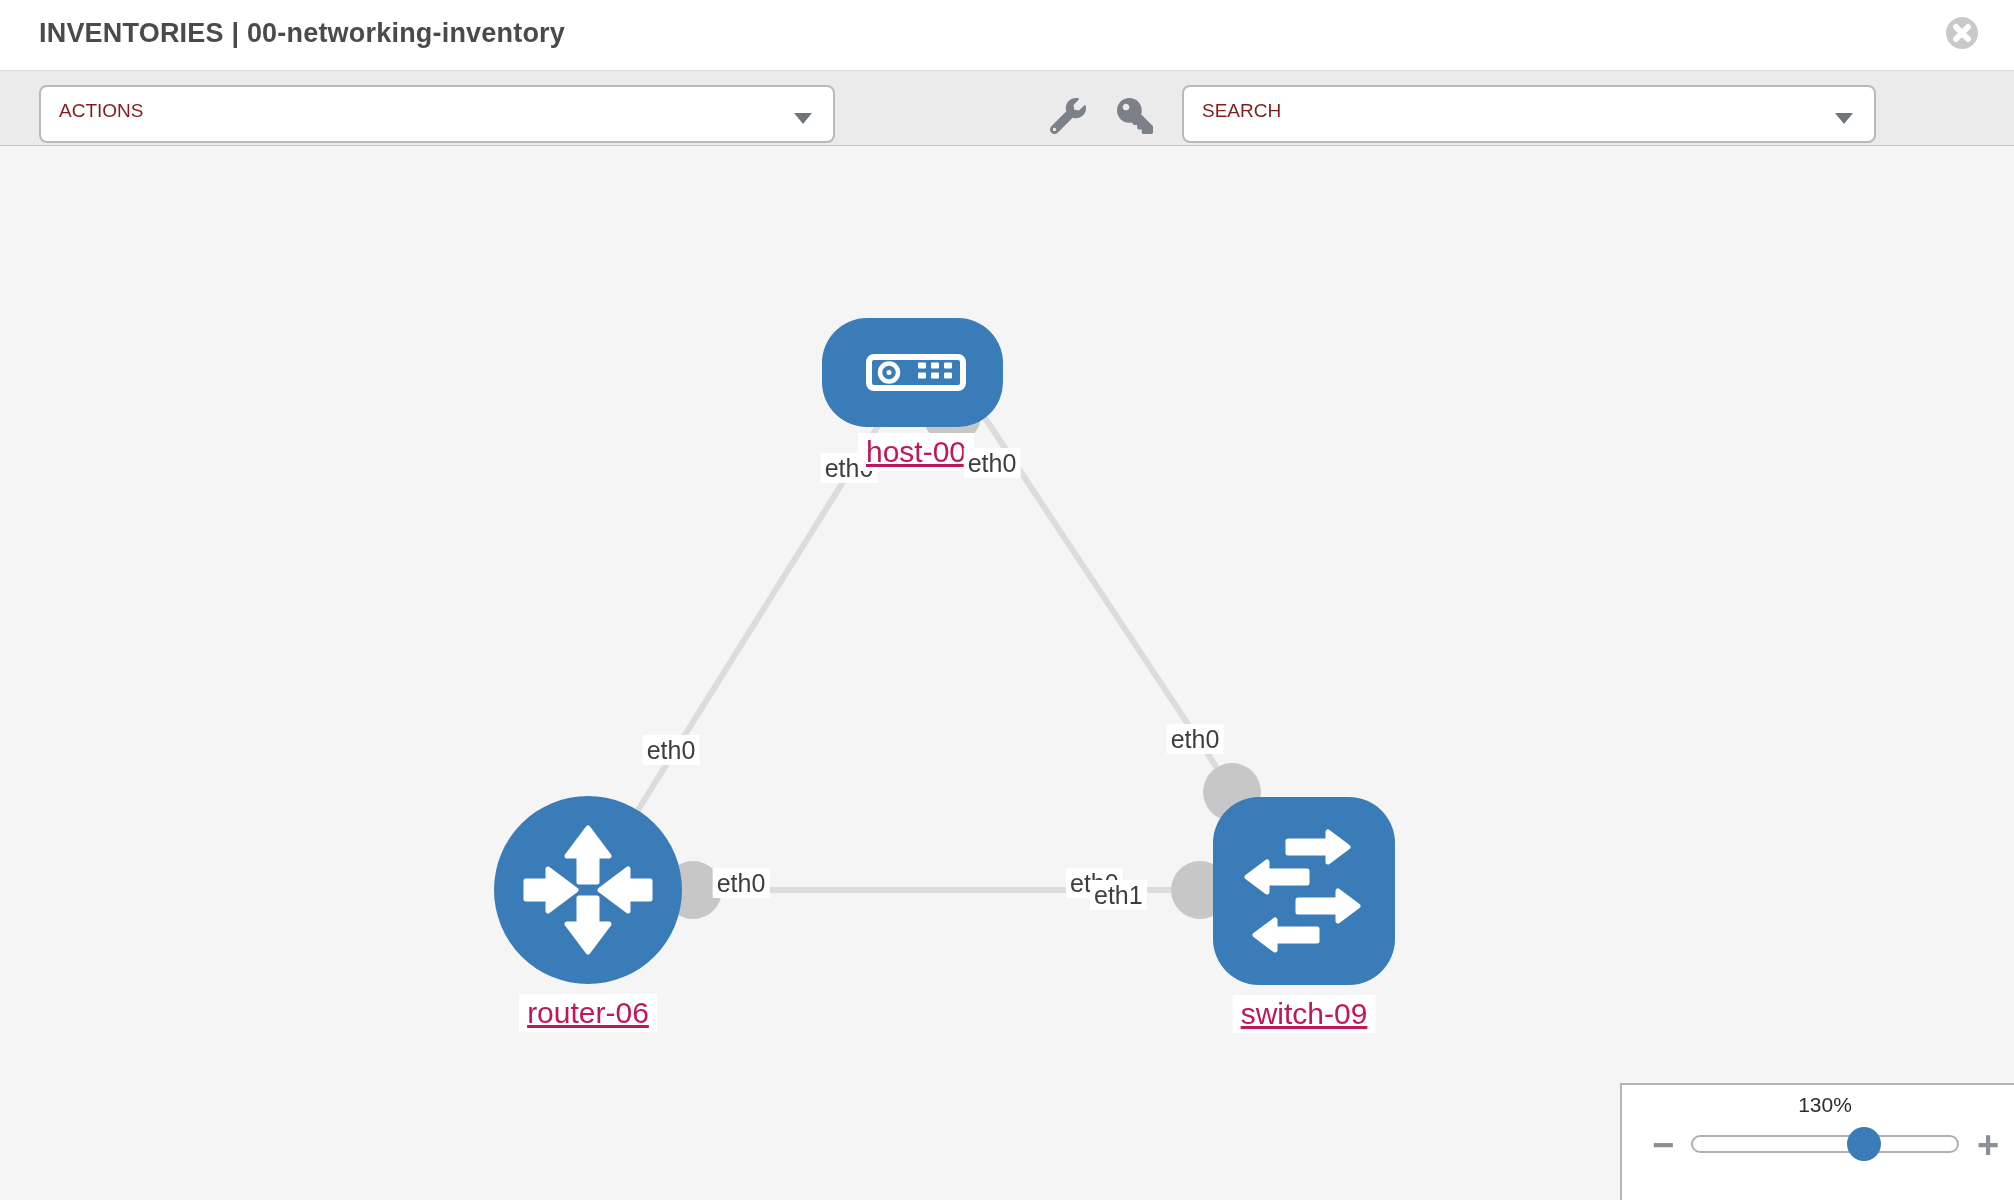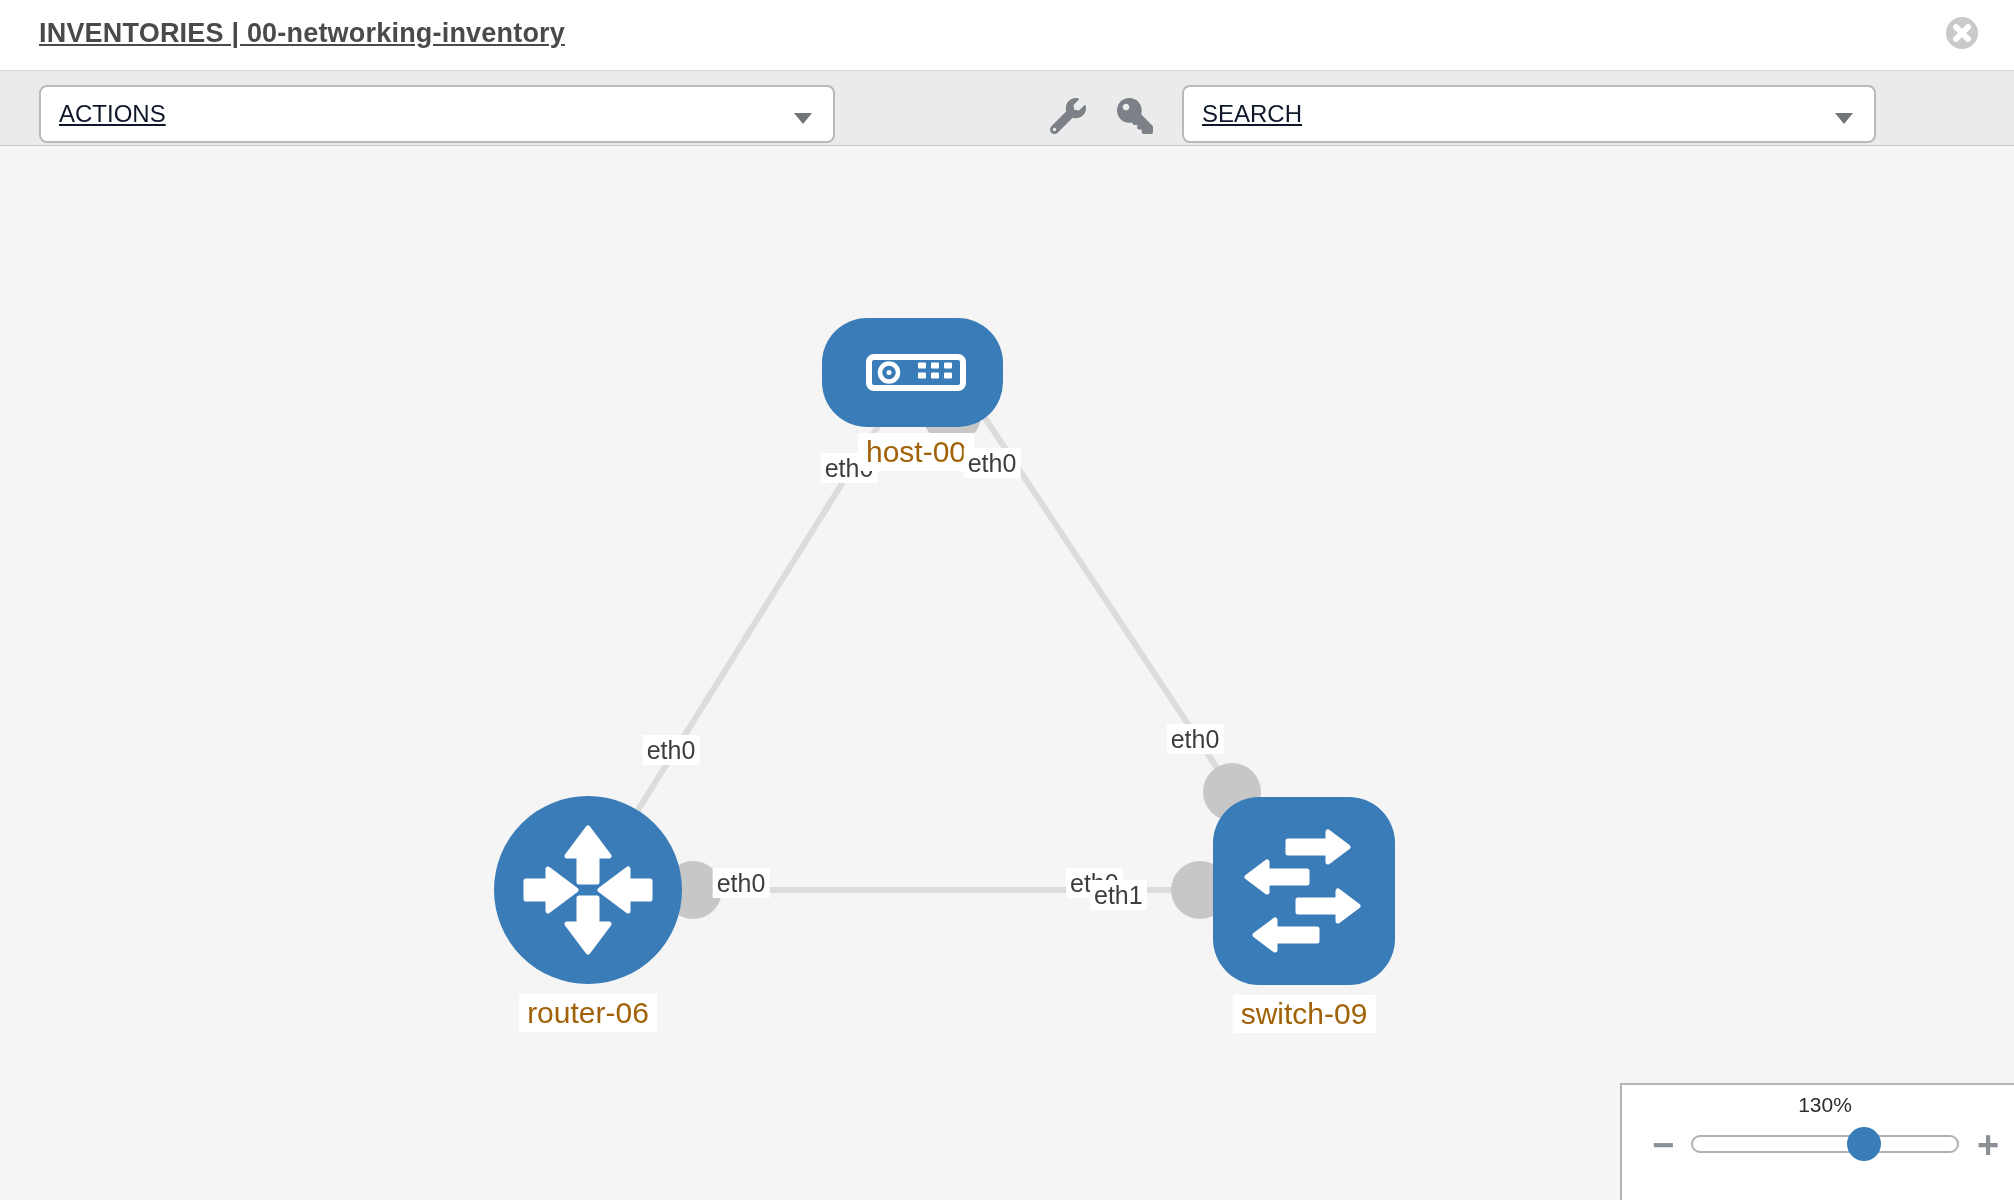--- a/index.html
+++ b/index.html
@@ -3,47 +3,47 @@
 <meta charset="utf-8">
 <style>
   * { margin:0; padding:0; box-sizing:border-box; }
   html,body { width:2014px; height:1200px; overflow:hidden; background:#fff;
               font-family:"Liberation Sans","DejaVu Sans",sans-serif; }
   #app { position:relative; width:2014px; height:1200px; }
 
   
   .header { position:absolute; left:0; top:0; width:2014px; height:70px; background:#fff; }
   .header-title { position:absolute; left:39px; top:18px; font-size:27px; font-weight:700;
-                  color:#4a4a4a; letter-spacing:0.2px;text-decoration:underline; }
+                  color:#4a4a4a; letter-spacing:0.2px; }
   .close-btn { position:absolute; left:1944px; top:15px; width:36px; height:36px;
                border:none; background:transparent; cursor:pointer; }
 
   
   .toolbar { position:absolute; left:0; top:70px; width:2014px; height:76px;
              background:#ebebeb; border-top:1px solid #d8d8d8; border-bottom:1px solid #c6c6c6; }
   .select-box { position:absolute; top:14px; height:58px; background:#fff;
                 border:2px solid #b9b9b9; border-radius:8px; cursor:pointer; }
-  .select-box .placeholder { position:absolute; left:18px; top:13px; font-size:24px; color:#0f172a;text-decoration:underline; }
+  .select-box .placeholder { position:absolute; left:18px; top:13px; font-size:19px; color:#7f1d1d; }
   .select-box .chevron { position:absolute; right:20px; top:24px; }
   .actions-box { left:39px; width:796px; }
   .search-box  { left:1182px; width:694px; }
   .tool-btn { position:absolute; top:26px; width:40px; height:40px; border:none;
               background:transparent; cursor:pointer; }
   .wrench-btn { left:1048px; }
   .key-btn    { left:1115px; }
 
   
   .canvas { position:absolute; left:0; top:146px; width:2014px; height:1054px; background:#f5f5f5; }
   .canvas svg.topo { position:absolute; left:0; top:0; }
 
   .iface-label { position:absolute; transform:translate(-50%,-50%); background:#fff;
                  color:#3e3e3e; font-size:25px; line-height:1.2; padding:0 4px; white-space:nowrap; }
   .iface-label.anchored { transform:translateY(-50%); }
   .node-label { position:absolute; transform:translate(-50%,-50%); background:#fff;
-                color:#a16207; font-size:30px; line-height:1.2; padding:1px 8px; white-space:nowrap; }
+                color:#be185d; font-size:30px; line-height:1.2; padding:1px 8px; white-space:nowrap;text-decoration:underline; }
 
   
   .zoom-panel { position:absolute; left:1620px; top:1083px; width:400px; height:130px;
                 background:#fff; border:2px solid #b4b4b4; }
   .zoom-level { position:absolute; left:69px; top:8px; width:268px; text-align:center;
                 font-size:21px; color:#2e2e2e; }
   .zoom-btn { position:absolute; top:36px; width:44px; height:48px; border:none; background:transparent;
               font-size:38px; font-weight:700; color:#8a9096; line-height:44px; cursor:pointer; }
   .zoom-out { left:19px; }
   .zoom-in  { left:344px; }

